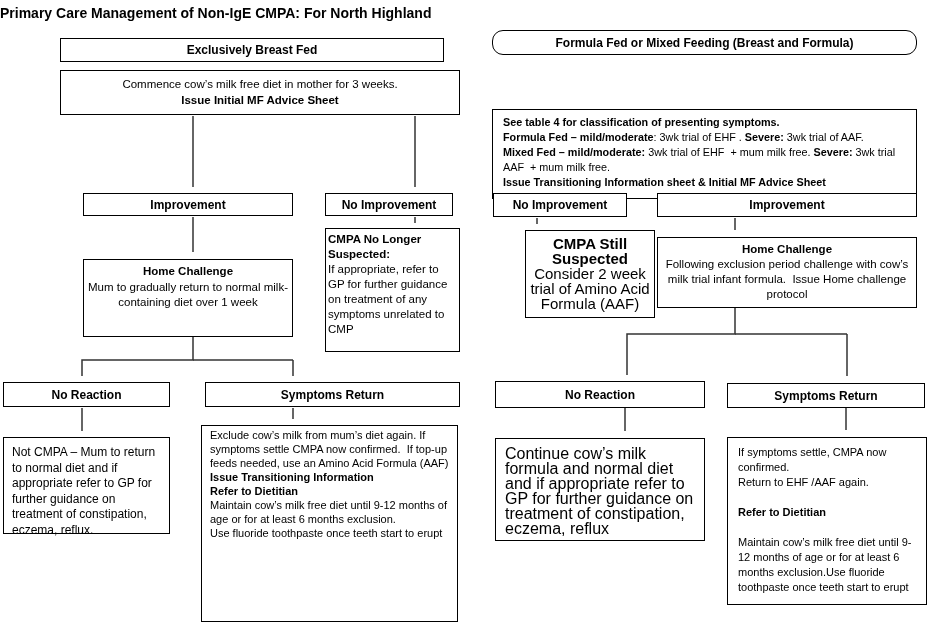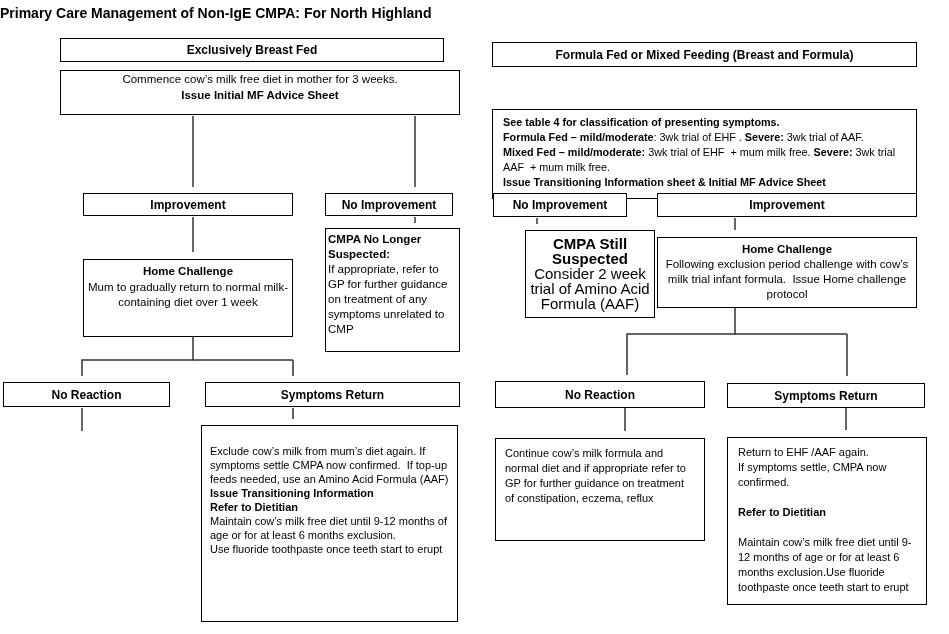--- a/index.html
+++ b/index.html
@@ -17,39 +17,39 @@
     box-sizing:border-box;
   }
   .lbl {
     font-weight:bold; font-size:12px;
     display:flex; align-items:center; justify-content:center; text-align:center;
   }
   .pre { white-space:pre-wrap; }
   .b { font-weight:bold; }
 
   #lheader   { left:60px;  top:38px;  width:384px; height:24px; }
-  #lcommence { left:60px;  top:70px;  width:400px; height:45px; font-size:11.5px; line-height:16px; text-align:center; }
+  #lcommence { left:60px;  top:70px;  width:400px; height:45px; font-size:11.5px; line-height:16px; text-align:center; padding-top:5px; }
   #limprove  { left:83px;  top:193px; width:210px; height:23px; }
   #lnoimprove{ left:325px; top:193px; width:128px; height:23px; }
   #lhome     { left:83px;  top:259px; width:210px; height:78px; padding-top:4px; font-size:11.5px; line-height:15.5px; text-align:center; }
   #lcmpano   { left:325px; top:228px; width:135px; height:124px; padding:3px 2px; font-size:11.5px; line-height:15px; text-align:left; }
   #lnoreact  { left:3px;   top:382px; width:167px; height:25px; }
   #lsympt    { left:205px; top:382px; width:255px; height:25px; }
   #lnotcmpa  { left:3px;   top:437px; width:167px; height:97px; padding:7px 8px; font-size:12px; line-height:15.5px; }
-  #lexclude  { left:201px; top:425px; width:257px; height:197px; padding:18px 8px; font-size:11px; line-height:14px; }
+  #lexclude  { left:201px; top:425px; width:257px; height:197px; padding:2px 8px; font-size:11px; line-height:14px; }
 
-  #rheader   { left:492px; top:42px;  width:425px; height:25px; }
+  #rheader   { left:492px; top:30px;  width:425px; height:25px;border-radius:11px; }
   #rclass    { left:492px; top:72px;  width:425px; height:90px; padding:5px 10px; font-size:10.8px; line-height:15px;margin-top:37px; }
   #rnoimprove{ left:493px; top:193px; width:134px; height:24px; }
   #rimprove  { left:657px; top:193px; width:260px; height:24px; }
   #rcmpastill{ left:496px; top:230px; width:130px; height:88px; padding:5px 0; font-size:15px; line-height:15px; text-align:center;margin-left:29px; }
   #rhome     { left:657px; top:237px; width:260px; height:71px; padding:4px 6px; font-size:11.5px; line-height:15px; text-align:center; }
   #rnoreact  { left:495px; top:381px; width:210px; height:27px; }
   #rsympt    { left:727px; top:383px; width:198px; height:25px; }
-  #rcontinue { left:495px; top:438px; width:210px; height:103px; padding:7px 9px; font-size:11px; line-height:15px; }
+  #rcontinue { left:495px; top:438px; width:210px; height:103px; padding:7px 9px; font-size:16px; line-height:15px; }
   #rreturn   { left:727px; top:437px; width:200px; height:168px; padding:7px 10px; font-size:11px; line-height:15px; }
   #rreturn .gap { margin-top:15px; }
 
   svg.arrows { position:absolute; left:0; top:0; width:949px; height:634px; pointer-events:none; }
   svg.arrows path { stroke:#333; stroke-width:1.5; fill:none; }
 </style>
 </head>
 <body>
 
 <div class="canvas">
@@ -112,20 +112,23 @@
   </div>
 
   <div class="node lbl" id="lnoreact">
     <span>No Reaction</span>
   </div>
 
   <div class="node lbl" id="lsympt">
     <span>Symptoms Return</span>
   </div>
 
+  <div class="node" id="lnotcmpa">
+    <div>Not CMPA – Mum to return to normal diet and if appropriate refer to GP for further guidance on treatment of constipation, eczema, reflux.</div>
+  </div>
 
   <div class="node" id="lexclude">
     <div class="pre">Exclude cow’s milk from mum’s diet again. If symptoms settle CMPA now confirmed.  If top-up feeds needed, use an Amino Acid Formula (AAF)</div>
     <div class="b">Issue Transitioning Information</div>
     <div class="b">Refer to Dietitian</div>
     <div>Maintain cow’s milk free diet until 9-12 months of age or for at least 6 months exclusion.</div>
     <div>Use fluoride toothpaste once teeth start to erupt</div>
   </div>
 
   <div class="node lbl" id="rheader">
@@ -163,19 +166,19 @@
 
   <div class="node lbl" id="rsympt">
     <span>Symptoms Return</span>
   </div>
 
   <div class="node" id="rcontinue">
     <div>Continue cow’s milk formula and normal diet and if appropriate refer to GP for further guidance on treatment of constipation, eczema, reflux</div>
   </div>
 
   <div class="node" id="rreturn">
+    <div>If symptoms settle, CMPA now confirmed.</div>
     <div>Return to EHF /AAF again.</div>
-    <div>If symptoms settle, CMPA now confirmed.</div>
     <div class="b gap">Refer to Dietitian</div>
     <div class="gap">Maintain cow’s milk free diet until 9-12 months of age or for at least 6 months exclusion.Use fluoride toothpaste once teeth start to erupt</div>
   </div>
 
 </div>
 
 </body></html>

